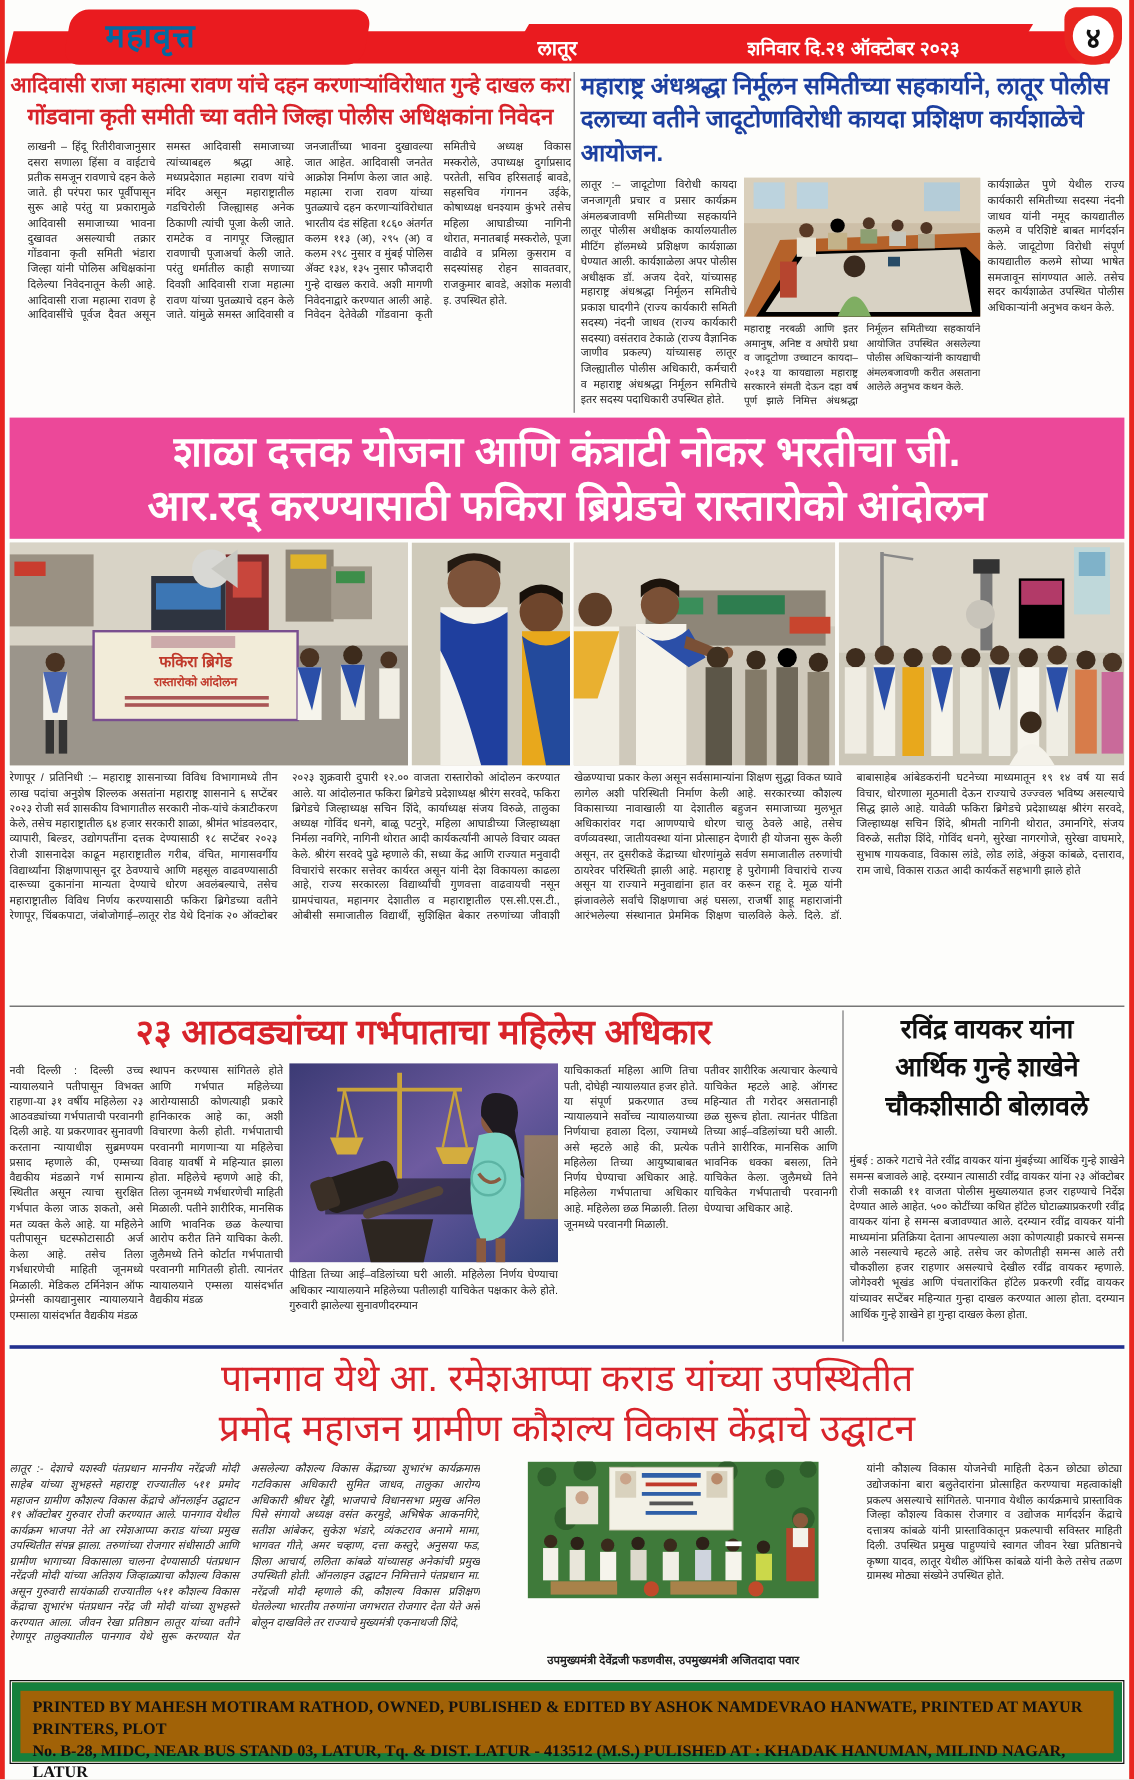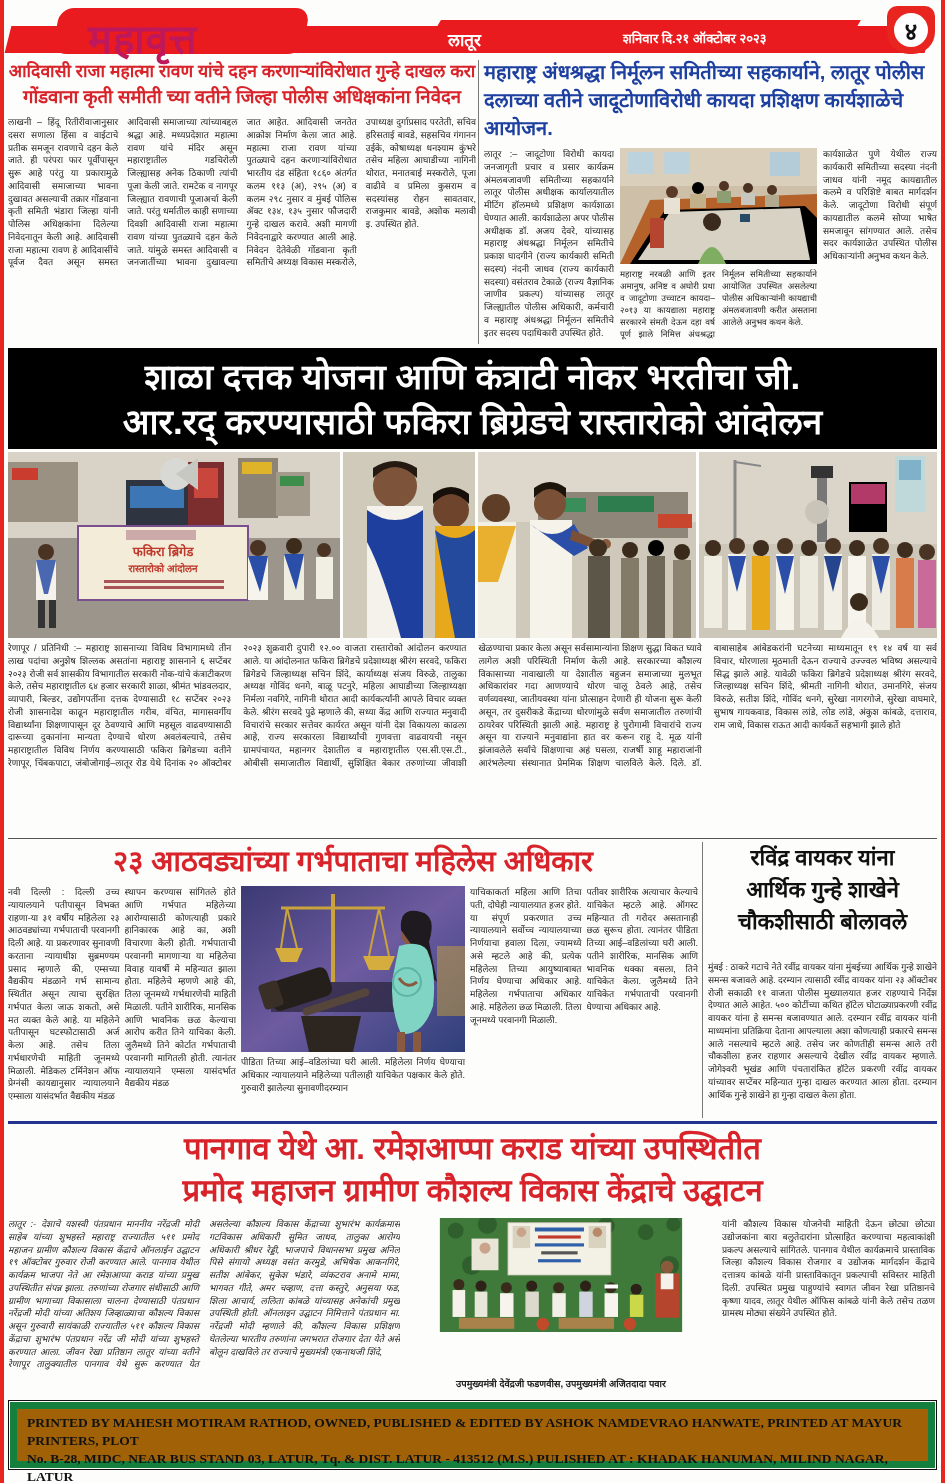--- a/index.html
+++ b/index.html
@@ -13,53 +13,53 @@
   .edge.left{ left:0; } .edge.right{ right:0; }
 
   
   .masthead { position:absolute; left:8px; top:2px; width:929px; height:54px; }
   .mast-band { position:absolute; left:0; top:24px; width:920px; height:27px;
     background:#ea1b1f; transform:skewX(-14deg); }
   .mast-band2 { position:absolute; left:430px; top:18px; width:420px; height:10px;
     background:#ea1b1f; transform:skewX(-30deg); }
   .mast-lobe { position:absolute; left:48px; top:6px; width:250px; height:46px;
     background:#ea1b1f; border-radius:14px; transform:skewX(-10deg); }
-  .paper-name { position:absolute; left:80px; top:8px; color:#be185d; font-size:40px;
+  .paper-name { position:absolute; left:80px; top:8px; color:#0369a1; font-size:27px;
     font-weight:bold; letter-spacing:1px; }
   .mast-city { position:absolute; left:440px; top:26px; color:#fff; font-size:17px; font-weight:bold; }
-  .mast-date { position:absolute; left:615px; top:27px; color:#fff; font-size:13px; font-weight:bold; }
+  .mast-date { position:absolute; left:615px; top:27px; color:#fff; font-size:16px; font-weight:bold; }
   .pageno-wrap { position:absolute; right:2px; top:4px; width:48px; height:48px;
     background:#e8251f; border-radius:10px 10px 22px 22px; }
   .pageno-circle { position:absolute; left:7px; top:7px; width:34px; height:34px;
     background:#fff; border-radius:50%; display:flex; align-items:center; justify-content:center;
     font-size:24px; font-weight:bold; color:#111; }
 
   
   .body-txt { font-size:9px; line-height:1.42; color:#1c1c1c; text-align:justify; overflow:hidden; }
   .rule-v { position:absolute; width:1px; background:#777; }
   .rule-h { position:absolute; left:8px; width:929px; height:1px; background:#555; }
 
   
   .art-gondwana { position:absolute; left:8px; top:58px; width:468px; height:288px; }
   .gond-h { text-align:center; color:#d8232a; font-weight:bold; font-size:18.5px; line-height:26px; }
   .gond-h2 { font-size:17.5px; }
-  .gond-body { column-count:4; column-gap:9px; height:228px; margin-top:6px; }
+  .gond-body { column-count:4; column-gap:9px; height:228px; margin-top:6px;margin-left:15px; }
 
   
   .art-jadu { position:absolute; left:484px; top:58px; width:453px; height:288px; }
   .jadu-h { text-align:left; color:#1c3fa0; font-weight:bold; font-size:20px; line-height:28px; }
   .jadu-row { display:flex; gap:6px; margin-top:6px; height:222px; }
   .jadu-left { width:130px; }
   .jadu-mid { width:197px; display:flex; flex-direction:column; }
   .jadu-right { width:114px; }
   .jadu-below { margin-top:4px; column-count:2; column-gap:7px; font-size:8.5px; flex:1; }
 
   
   .banner-fakira { position:absolute; left:8px; top:348px; width:929px; height:101px;
-    background:#000000; color:#fff; text-align:center; padding-top:6px; }
+    background:#ec4899; color:#fff; text-align:center; padding-top:6px; }
   .banner-fakira .l1 { font-size:35px; font-weight:bold; line-height:45px; }
   .banner-fakira .l2 { font-size:35px; font-weight:bold; line-height:45px; }
 
   
   .photo-strip { position:absolute; left:8px; top:452px; height:186px; width:768px; }
   .photo-strip svg { position:absolute; top:0; height:186px; }
 
   
   .fakira-body { position:absolute; left:8px; top:642px; width:929px; height:192px;
     column-count:4; column-gap:12px; }
@@ -73,21 +73,21 @@
   .abort-under { margin-top:4px; font-size:9px; flex:1; }
 
   
   .art-waykar { position:absolute; left:708px; top:842px; width:229px; height:278px; }
   .waykar-h { text-align:center; color:#101010; font-weight:bold; font-size:22px; line-height:32px; }
   .waykar-body { margin-top:23px; height:168px;font-family:Liberation Serif, serif; }
   .hr-blue { position:absolute; left:8px; top:1121px; width:929px; height:3px; background:#23318f; }
 
   
   .art-pana { position:absolute; left:8px; top:1128px; width:929px; height:268px; }
-  .pana-h { text-align:center; color:#d8232a; font-weight:bold; font-size:31px; line-height:42px; }
+  .pana-h { text-align:center; color:#d8232a; font-weight:normal; font-size:31px; line-height:42px; }
   .pana-row { display:flex; gap:8px; margin-top:6px; height:172px; }
   .pana-left { width:392px; column-count:2; column-gap:10px;font-style:italic; }
   .pana-mid { width:306px; display:flex; flex-direction:column;gap:42px; }
   .pana-caption { font-size:9.5px; font-weight:bold; color:#222; text-align:center; margin-top:3px; }
   .pana-right { width:213px; }
 
   
   .footer-box { position:absolute; left:10px; top:1402px; width:925px; height:66px;
     border:7px solid #15803d; outline:1px solid #101010; outline-offset:1px;
     padding:5px 10px; background:#a16207; }

